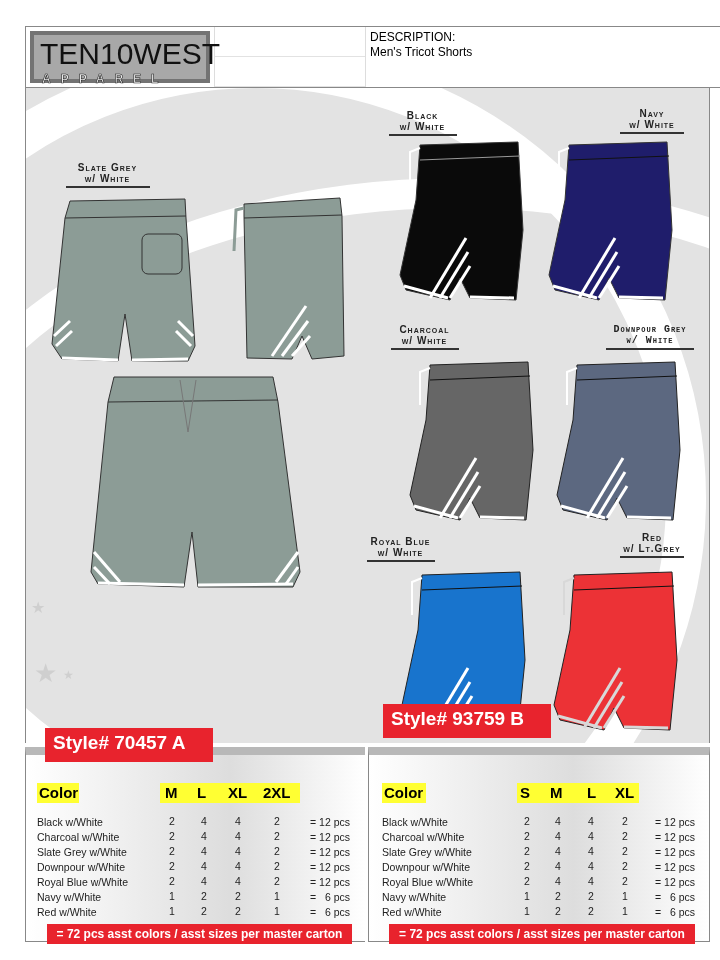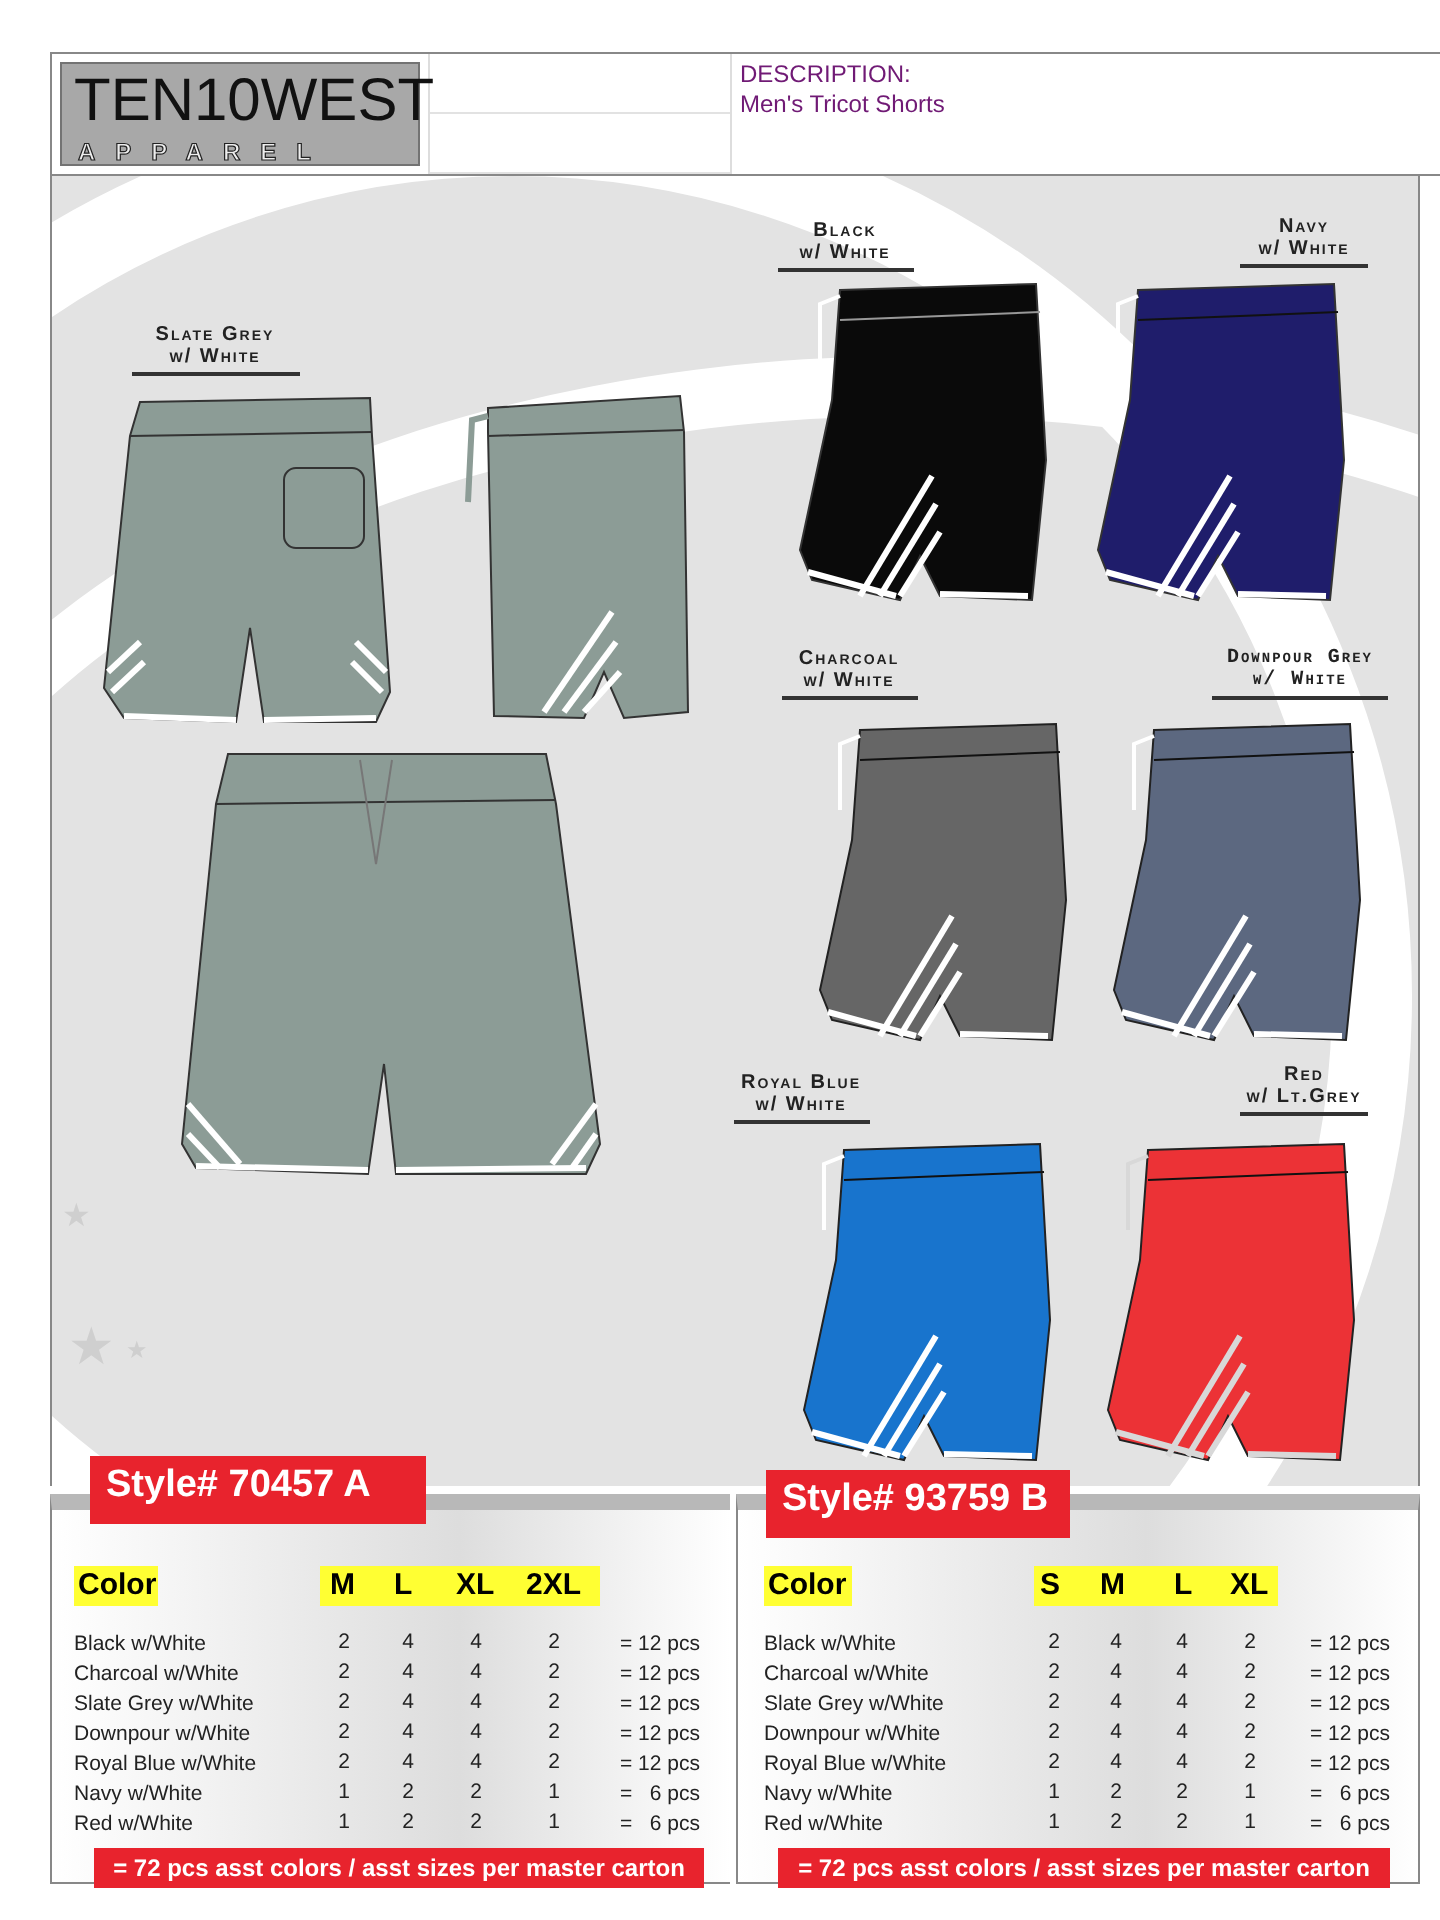--- a/index.html
+++ b/index.html
@@ -1,23 +1,23 @@
 <!DOCTYPE html>
 <html><head>
 <meta charset="utf-8">
 <style>
   * { box-sizing: border-box; margin: 0; padding: 0; }
   body { width: 720px; height: 960px; background: #fff; font-family: "Liberation Sans", sans-serif; position: relative; overflow: hidden; }
   .header { position: absolute; left: 25px; top: 26px; width: 695px; height: 62px; border: 1px solid #888; border-right: none; display: flex; background: #fff; }
-  .logo { width: 180px; margin: 4px; background: #a8a8a8; border: 1px solid #737373; position: relative; }
+  .logo { width: 180px; margin: 4px; background: #a8a8a8; border: 4px solid #737373; position: relative; }
   .logo-top { position: absolute; left: 6px; top: 2px; font-size: 30px; color: #111; letter-spacing: 0px; font-family: "Liberation Sans", sans-serif; }
   .logo-bot { position: absolute; left: 8px; top: 37px; font-size: 12px; letter-spacing: 10px; color: #eee; -webkit-text-stroke: 0.6px #222; font-weight: bold; }
   .style-cell { width: 152px; border-left: 1px solid #ddd; border-right: 1px solid #ddd; display: flex; flex-direction: column; }
   .style-cell div { flex: 1; border-bottom: 1px solid #e2e2e2; font-size: 12px; padding: 3px 4px; color: #222; }
-  .desc-cell { padding: 3px 4px; font-size: 12px; color: #701a75; line-height: 15px; }
+  .desc-cell { padding: 3px 4px; font-size: 12px; color: #000000; line-height: 15px; }
   .stage { position: absolute; left: 25px; top: 88px; width: 685px; height: 655px; background: #e3e3e3; border-left: 1px solid #888; border-right: 1px solid #888; overflow: hidden; }
   .swoosh { position: absolute; border-radius: 50%; border: 40px solid #fff; }
   .label { position: absolute; text-align: center; font-size: 10px; font-weight: bold; color: #222; letter-spacing: 1px; font-variant: small-caps; line-height: 11px; }
   .label::after { content: ""; display: block; height: 2px; background: #333; margin: 2px auto 0; width: 80%; }
   .short { position: absolute; }
   .star { position: absolute; color: #cfcfcf; }
   .table-panel { position: absolute; top: 747px; height: 195px; background: linear-gradient(90deg, #fff 0%, #ddd 60%, #fff 100%); border-top: 8px solid #b8b8b8; border-bottom: 1px solid #888; }
   .panel-a { left: 25px; width: 340px; border-left: 1px solid #888; }
   .panel-b { left: 368px; width: 342px; border-left: 1px solid #888; border-right: 1px solid #888; }
   .style-badge { position: absolute; top: 728px; height: 34px; background: #e8232d; color: #fff; font-weight: bold; font-size: 19px; padding: 4px 8px; }
@@ -197,21 +197,21 @@
     </g>
   <line x1="6" y1="146" x2="50" y2="158" stroke="#d8d8d8" stroke-width="3"></line>
     <line x1="72" y1="157" x2="116" y2="158" stroke="#d8d8d8" stroke-width="3"></line>
 </svg>
 
 
 <div class="table-panel panel-a"></div>
 <div class="table-panel panel-b"></div>
 
 <div class="style-badge" style="left:45px;width:168px;">Style# 70457 A</div>
-<div class="style-badge" style="left:383px;width:152px;top:735px;">Style# 93759 B</div>
+<div class="style-badge" style="left:383px;width:168px;top:704px;">Style# 93759 B</div>
 
 
 <div class="hl" style="left:37px;top:783px;width:42px;padding-left:2px;">Color</div>
 <div class="hl" style="left:160px;top:783px;width:140px;"></div>
 <div class="hl" style="left:165px;top:783px;width:20px;background:none;">M</div>
 <div class="hl" style="left:197px;top:783px;width:20px;background:none;">L</div>
 <div class="hl" style="left:228px;top:783px;width:25px;background:none;">XL</div>
 <div class="hl" style="left:263px;top:783px;width:35px;background:none;">2XL</div>
 
 <div id="rows-a">

